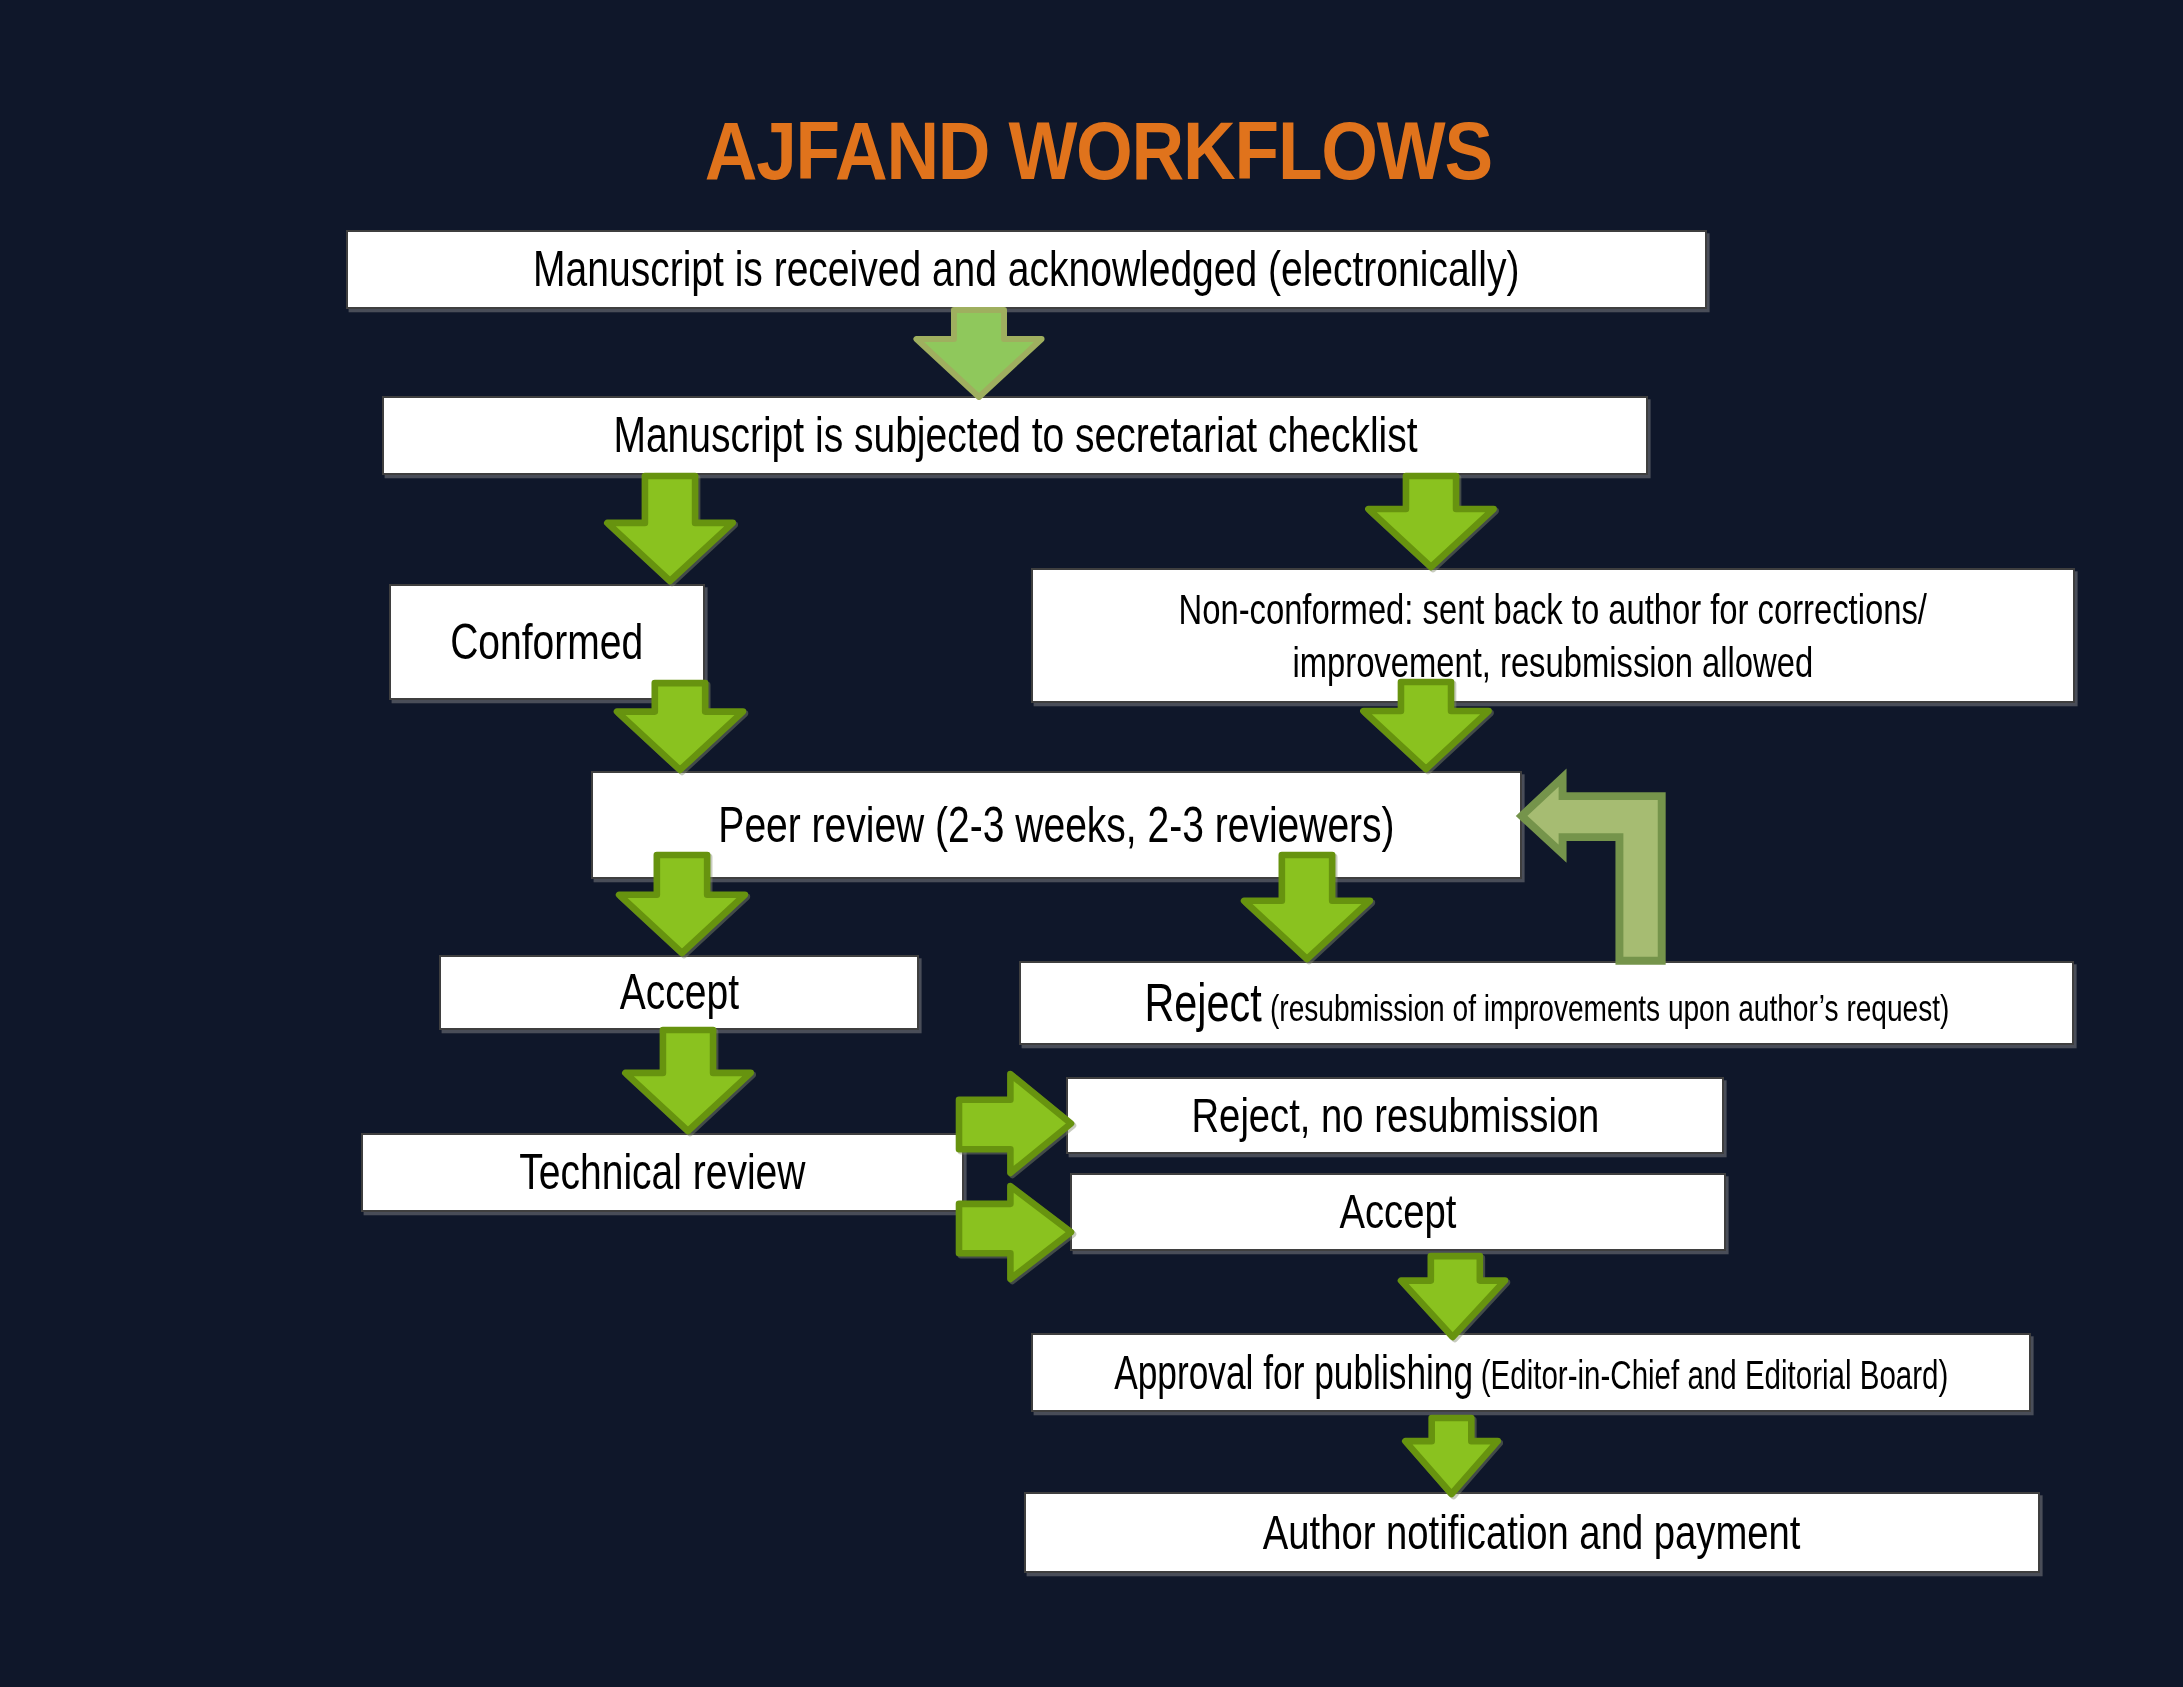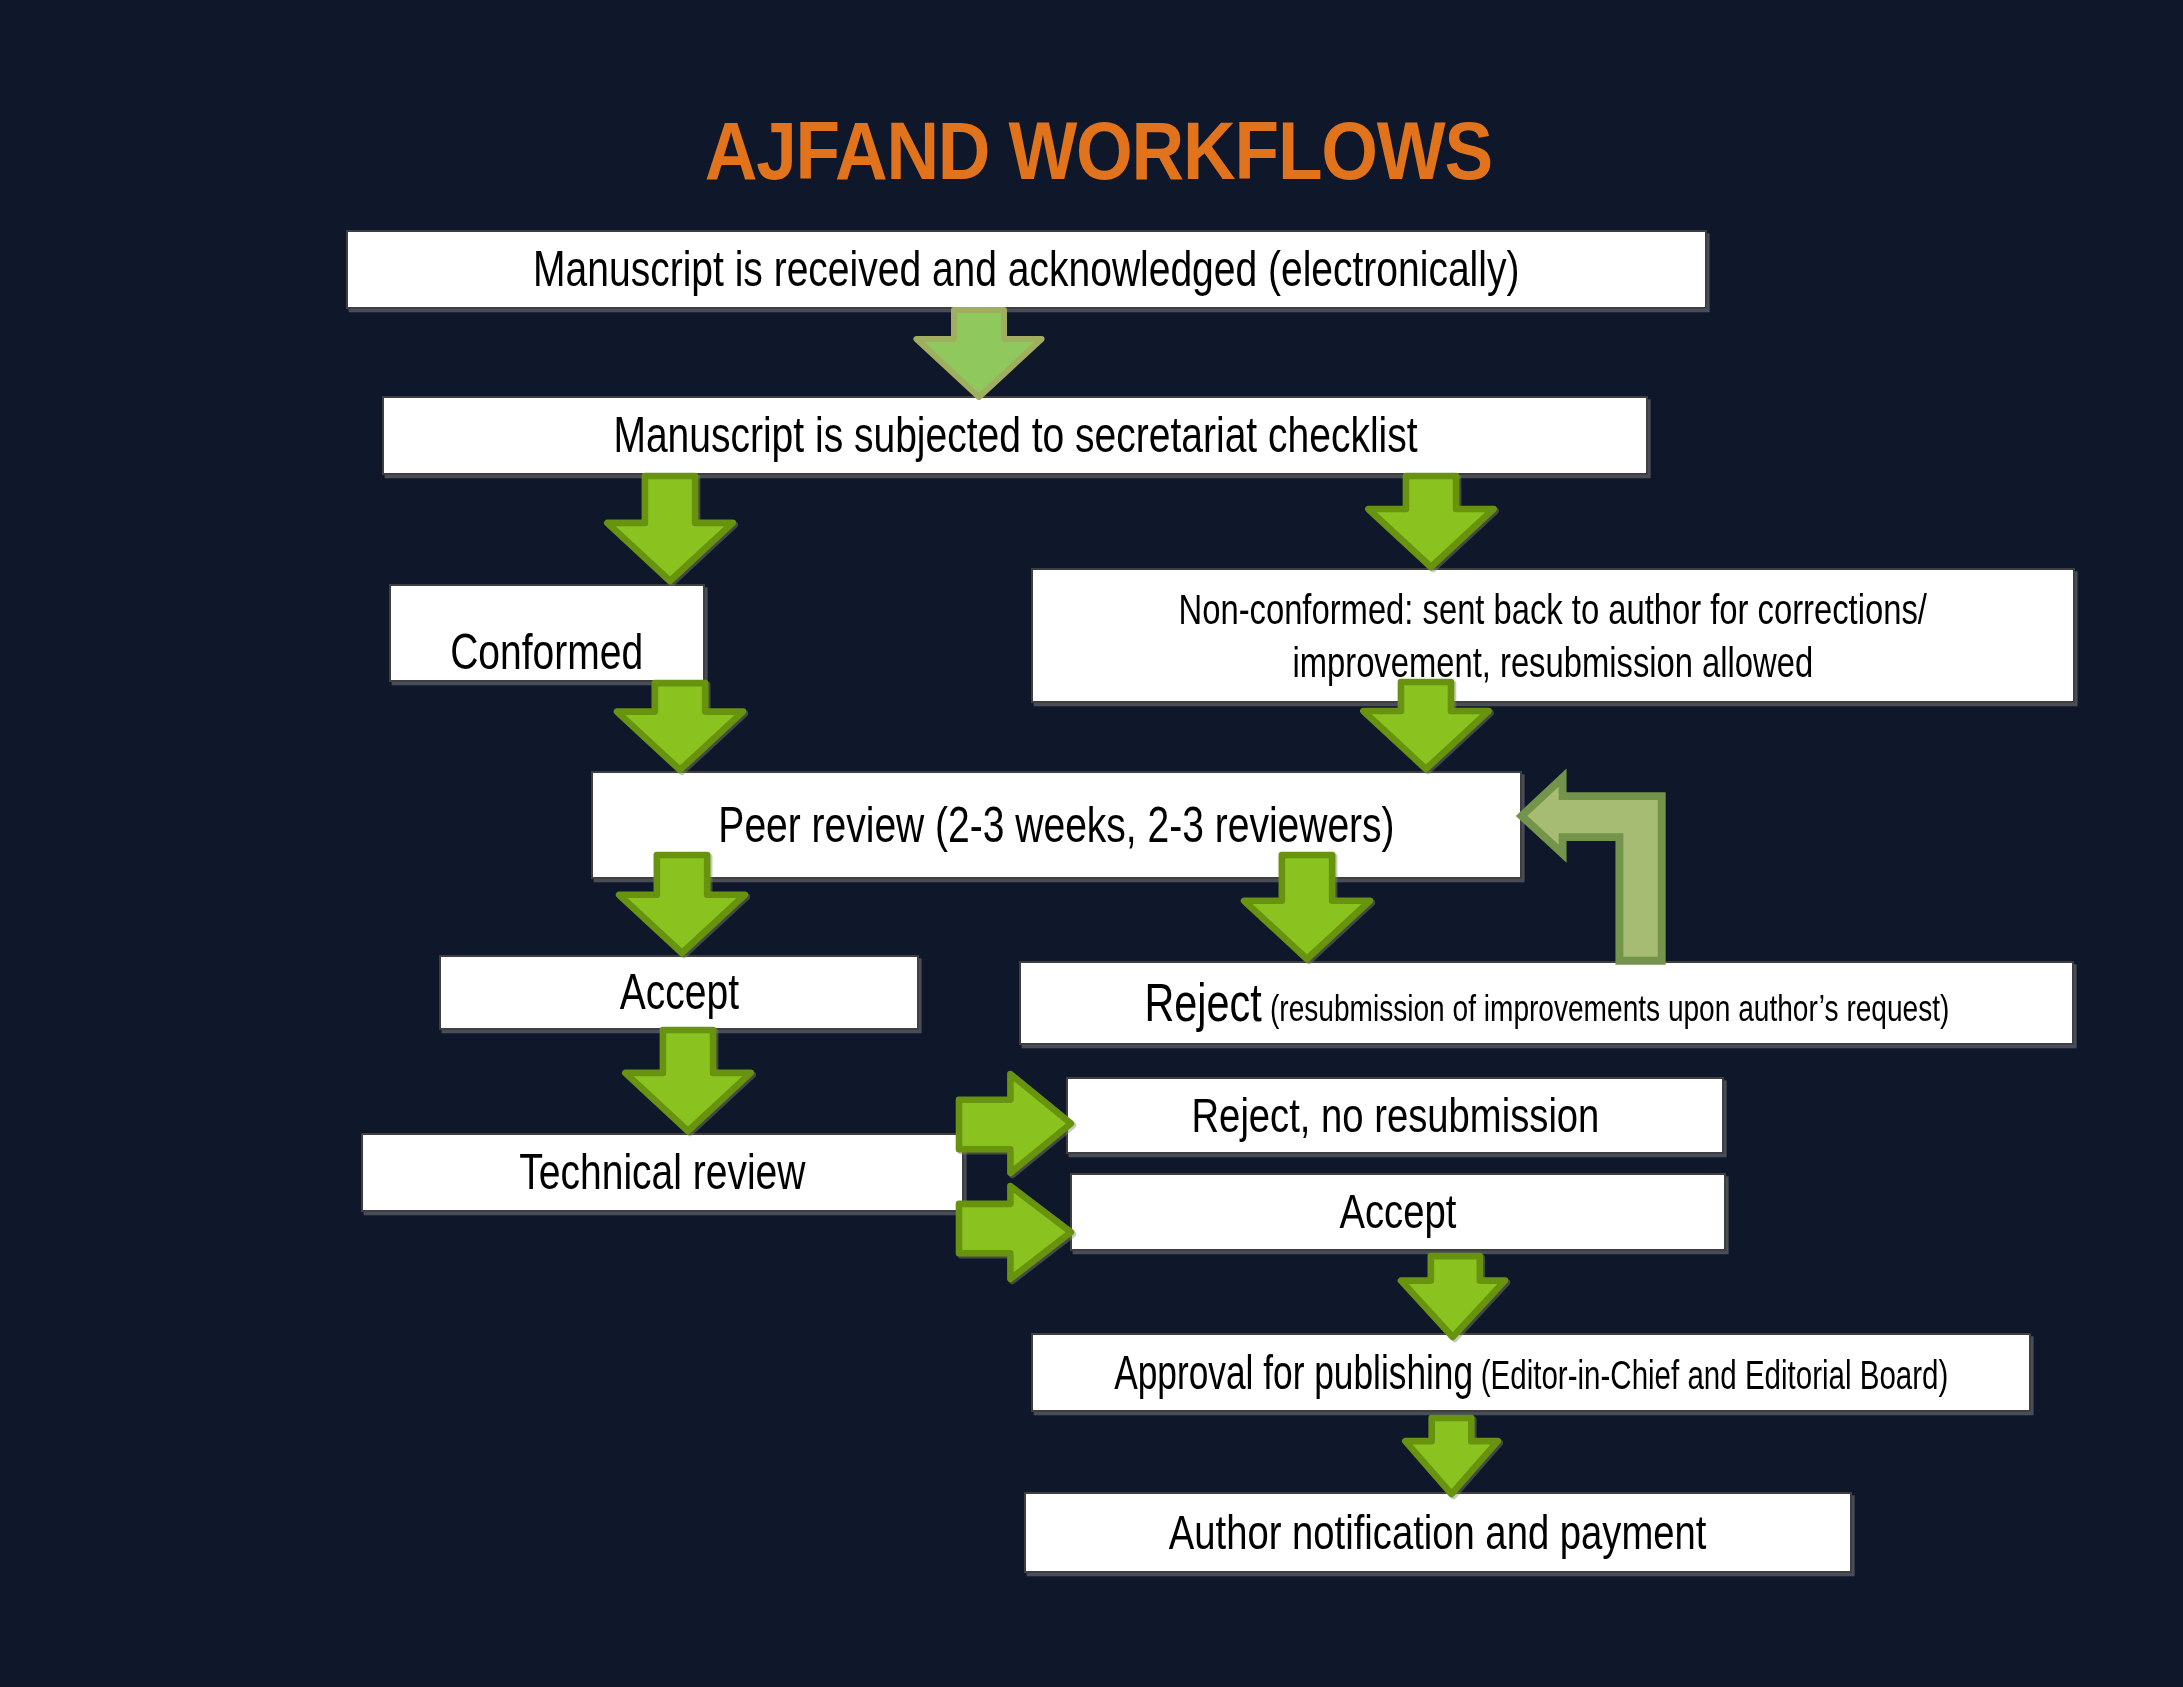--- a/index.html
+++ b/index.html
@@ -55,21 +55,21 @@
   <div class="title"><span class="cond-title">AJFAND WORKFLOWS</span></div>
 
   <div class="box" style="left:346px;top:230px;width:1361px;height:79px;">
     <span class="cond">Manuscript is received and acknowledged (electronically)</span>
   </div>
 
   <div class="box" style="left:382px;top:396px;width:1266px;height:79px;">
     <span class="cond">Manuscript is subjected to secretariat checklist</span>
   </div>
 
-  <div class="box" style="left:389px;top:584px;width:316px;height:98px;align-items:flex-end;">
+  <div class="box" style="left:389px;top:584px;width:316px;height:116px;">
     <span class="cond">Conformed</span>
   </div>
 
   <div class="box" style="left:1031px;top:568px;width:1044px;height:135px;flex-direction:column;">
     <span class="cond t-md">Non-conformed: sent back to author for corrections/</span>
     <span class="cond t-md">improvement, resubmission allowed</span>
   </div>
 
   <div class="box" style="left:591px;top:771px;width:931px;height:108px;">
     <span class="cond">Peer review (2-3 weeks, 2-3 reviewers)</span>
@@ -92,21 +92,21 @@
   </div>
 
   <div class="box" style="left:1070px;top:1173px;width:656px;height:78px;">
     <span class="cond t-lg">Accept</span>
   </div>
 
   <div class="box" style="left:1031px;top:1333px;width:1000px;height:79px;">
     <span class="cond-tight"><span class="t-lg sp">Approval for publishing</span><span class="t-note2">(Editor-in-Chief and Editorial Board)</span></span>
   </div>
 
-  <div class="box" style="left:1024px;top:1492px;width:828px;height:81px;">
+  <div class="box" style="left:1024px;top:1492px;width:1016px;height:81px;">
     <span class="cond t-lg">Author notification and payment</span>
   </div>
 
   <svg class="arrow arrow-a" style="left:916px;top:310px;" width="126" height="87" viewBox="0 0 190 132">
     <polygon points="57,0 133,0 133,44 190,44 95,132 0,44 57,44"></polygon>
   </svg>
 
   <svg class="arrow arrow-b" style="left:607px;top:476px;" width="126" height="105" viewBox="0 0 190 159">
     <polygon points="57,0 133,0 133,71 190,71 95,159 0,71 57,71"></polygon>
   </svg>

